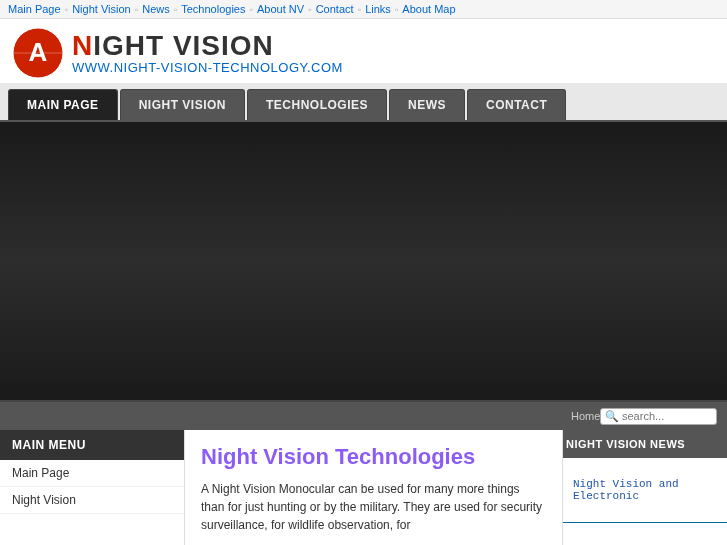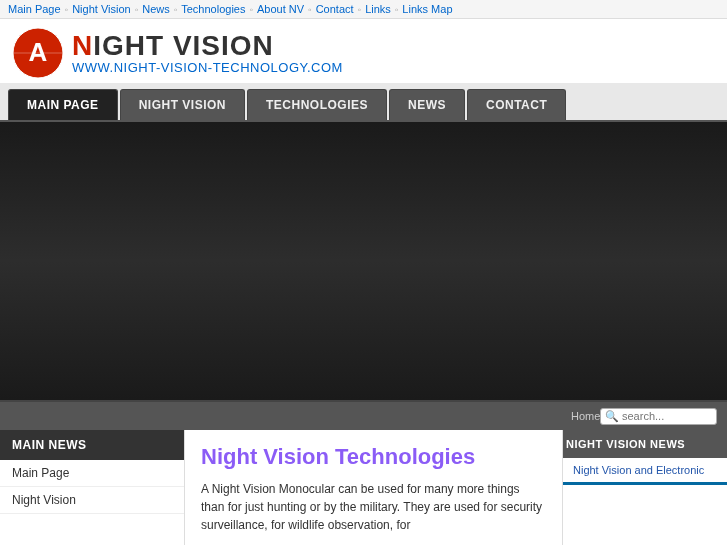--- a/index.html
+++ b/index.html
@@ -188,46 +188,47 @@
     }
     .sidebar-right .news-header {
       background: #555;
       color: #fff;
       padding: 8px 3px;
       font-size: 11px;
       font-weight: bold;
       letter-spacing: 0.5px;
     }
     .sidebar-right .news-item {
-      padding: 6px 10px;
+      padding: 20px 10px;
       font-size: 11px;
       color: #2255aa;
-      border-bottom: 3px solid #0369a1;
+      border-bottom: 1px solid #0369a1;
       cursor: pointer;
+      font-family: Liberation Mono, monospace;
     }
   </style>
 </head>
 <body>
 
 <div class="top-nav">
   <a href="#">Main Page</a>
   <span class="sep">◦</span>
   <a href="#">Night Vision</a>
   <span class="sep">◦</span>
   <a href="#">News</a>
   <span class="sep">◦</span>
   <a href="#">Technologies</a>
   <span class="sep">◦</span>
   <a href="#">About NV</a>
   <span class="sep">◦</span>
   <a href="#">Contact</a>
   <span class="sep">◦</span>
   <a href="#">Links</a>
   <span class="sep">◦</span>
-  <a href="#">Links Map</a>
+  <a href="#">About Map</a>
 </div>
 
 <div class="header">
   <div class="logo-container">
     <div class="logo-icon">
       <svg width="52" height="52" viewBox="0 0 52 52">
         <circle cx="26" cy="26" r="25" fill="#cc2200" stroke="#fff" stroke-width="1"></circle>
         <text x="26" y="34" text-anchor="middle" font-size="26" font-weight="bold" fill="#fff" font-family="Arial">A</text>
         <line x1="0" y1="26" x2="52" y2="26" stroke="#fff" stroke-width="1" opacity="0.3"></line>
       </svg>
@@ -255,21 +256,21 @@
   <a href="#" class="home-link">Home</a>
   <div class="search-box">
     <span class="search-icon">🔍</span>
     <input type="text" placeholder="search..." style="">
   </div>
 </div>
 
 <div class="content-area">
 
   <div class="sidebar-left">
-    <div class="menu-header">MAIN NEWS</div>
+    <div class="menu-header">MAIN MENU</div>
     <div class="menu-item">
       <a href="#">Main Page</a>
     </div>
     <div class="menu-item">
       <a href="#">Night Vision</a>
     </div>
   </div>
 
   <div class="main-content">
     <h2>Night Vision Technologies</h2>

